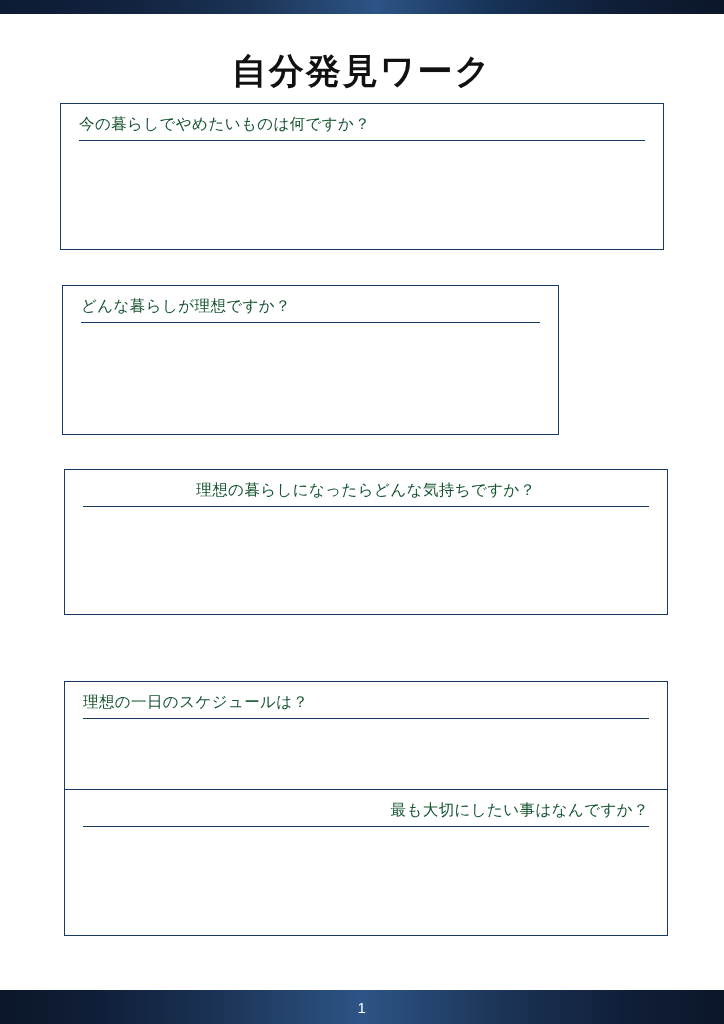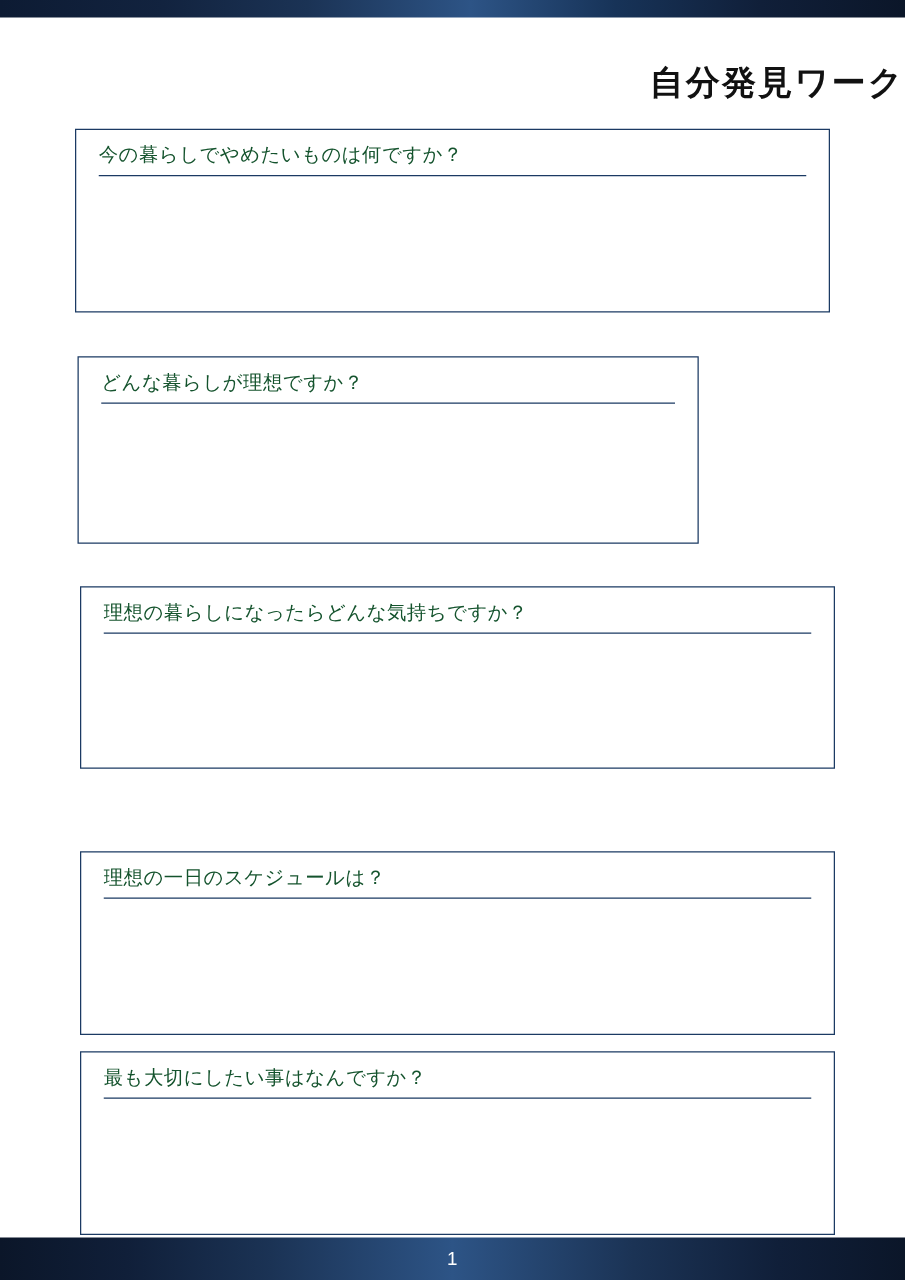--- a/index.html
+++ b/index.html
@@ -59,22 +59,22 @@
     color: #ffffff;
     font-size: 15px;
     font-family: "Liberation Sans", sans-serif;
     letter-spacing: 0.5px;
   }
   .title {
     position: absolute;
     top: 48px;
     left: 0;
     width: 724px;
-    text-align: right;
-    font-size: 27px;
+    text-align: center;
+    font-size: 35px;
     font-weight: bold;
     color: #111111;
     letter-spacing: 2px;
     font-family: "Liberation Sans", sans-serif;
   }
   .sections {
     position: absolute;
     top: 103px;
     left: 0;
     width: 724px;
@@ -129,33 +129,33 @@
       <div class="section-rule"></div>
       <div class="section-writing-area"></div>
     </div>
 
     <div class="section" style="top:182px; left:62px; width:497px; height:150px;">
       <div class="section-label">どんな暮らしが理想ですか？</div>
       <div class="section-rule"></div>
       <div class="section-writing-area"></div>
     </div>
 
-    <div class="section" style="top:366px; left:64px; width:604px; height:146px;">
+    <div class="section" style="top:366px; left:64px; width:604px; height:146px;text-align:center;">
       <div class="section-label">理想の暮らしになったらどんな気持ちですか？</div>
       <div class="section-rule"></div>
       <div class="section-writing-area"></div>
     </div>
 
     <div class="section" style="top:578px; left:64px; width:604px; height:147px;">
       <div class="section-label">理想の一日のスケジュールは？</div>
       <div class="section-rule"></div>
       <div class="section-writing-area"></div>
     </div>
 
-    <div class="section" style="top:738px; left:64px; width:604px; height:147px;">
+    <div class="section" style="top:686px; left:64px; width:604px; height:147px;text-align:right;">
       <div class="section-label">最も大切にしたい事はなんですか？</div>
       <div class="section-rule"></div>
       <div class="section-writing-area"></div>
     </div>
 
   </div>
 
   <div class="bottom-bar">
     <span class="page-number">1</span>
   </div>

